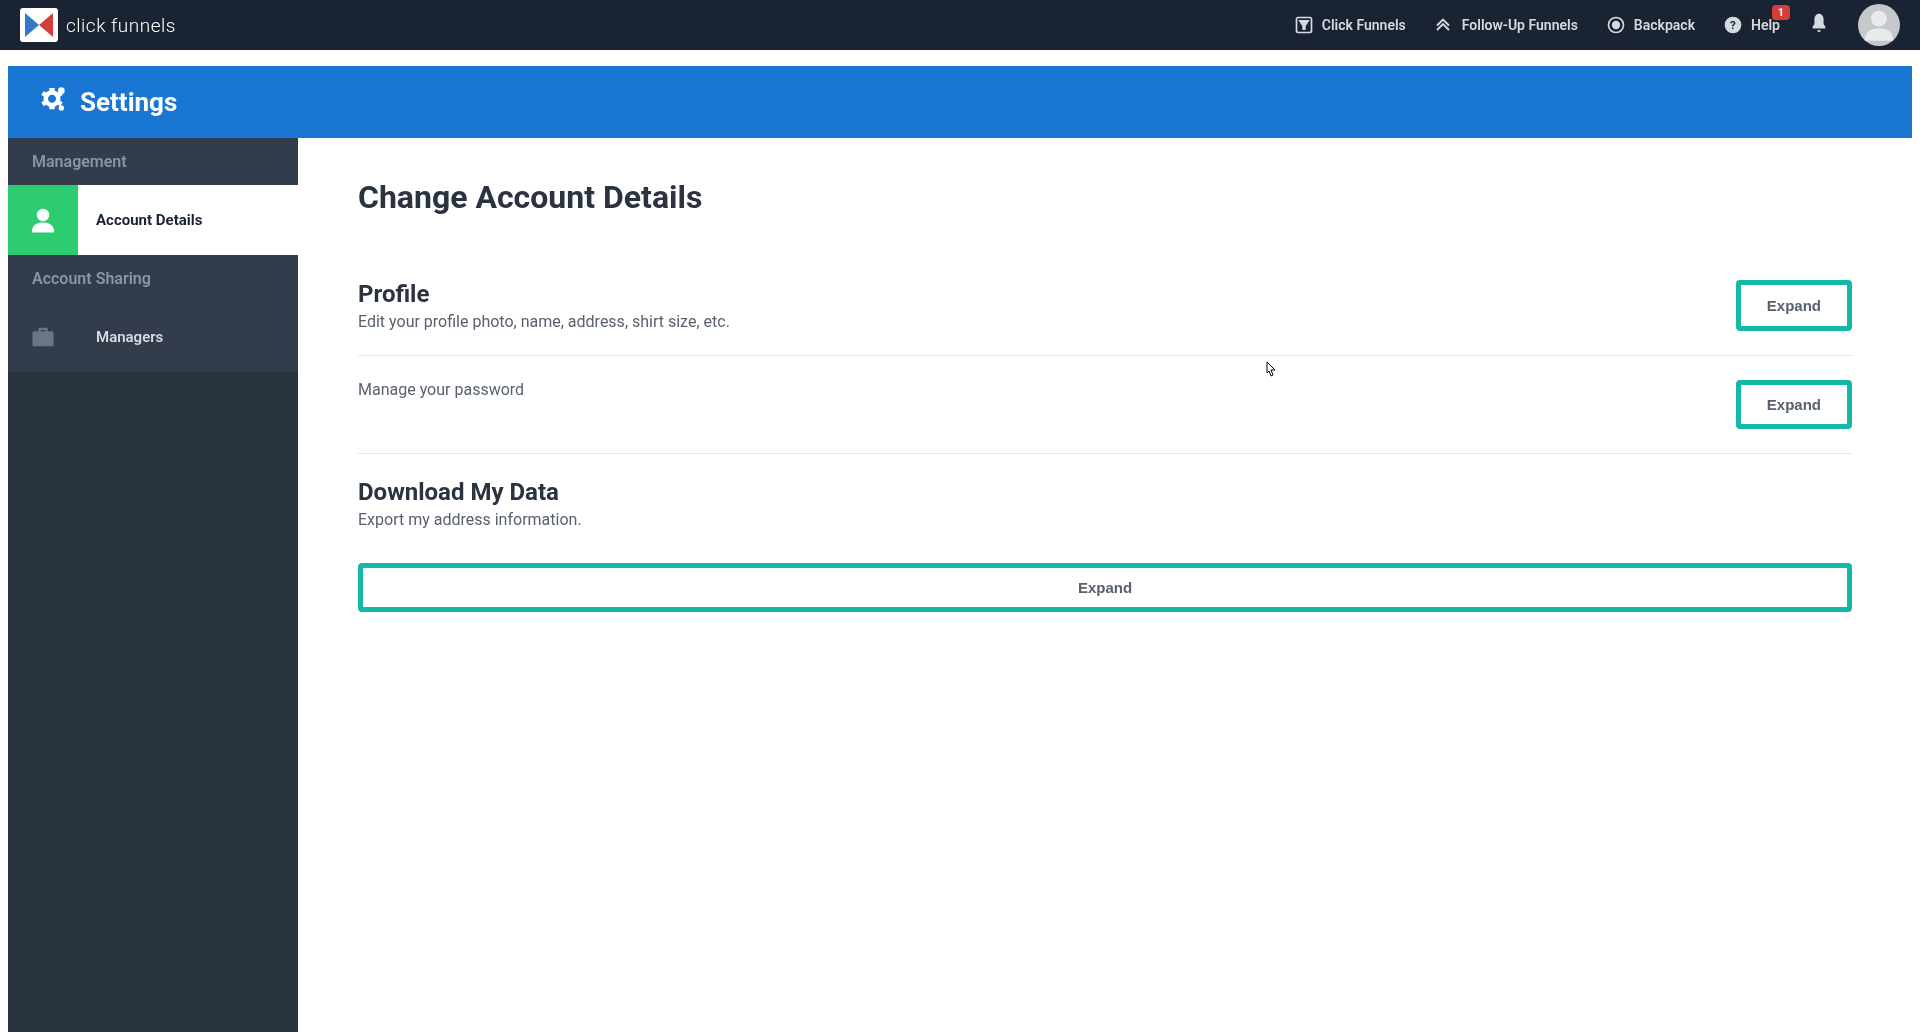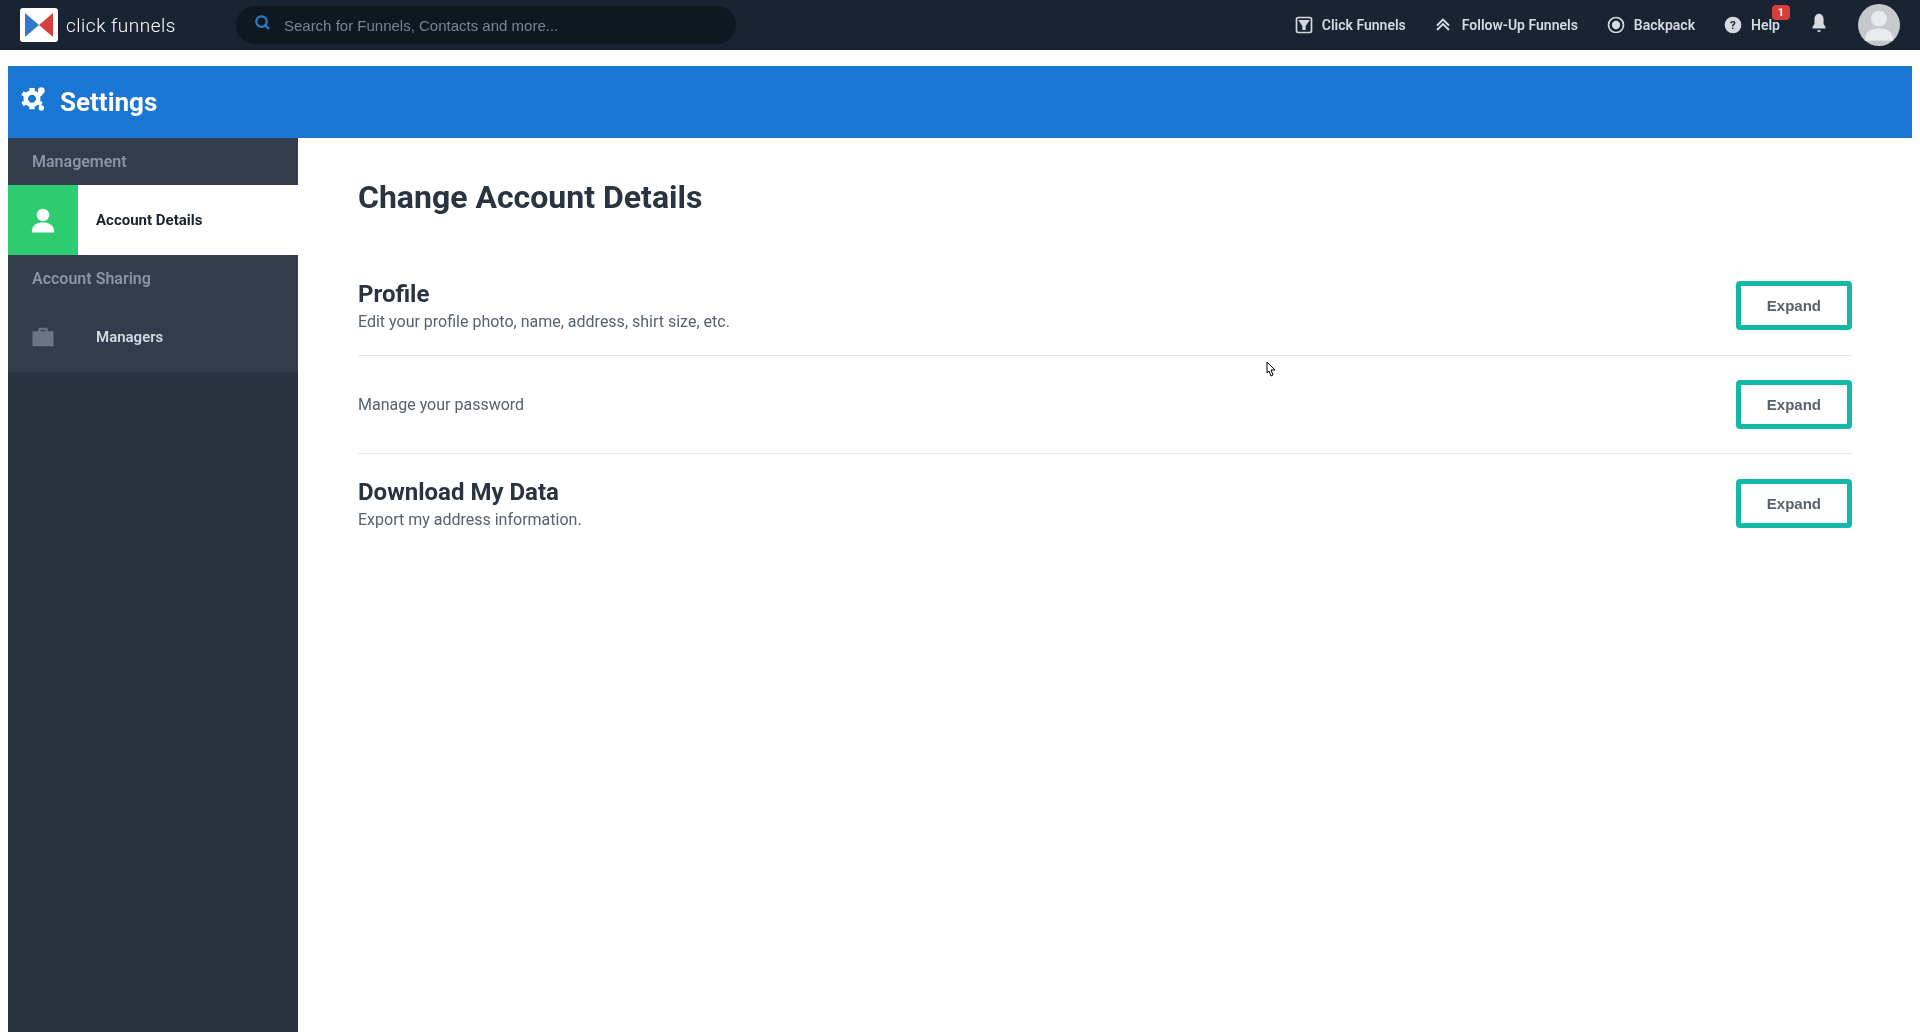--- a/index.html
+++ b/index.html
@@ -131,21 +131,21 @@
       cursor: pointer;
     }
     .avatar svg {
       fill: #e8eaec;
     }
     
     
     .settings-header {
       background: #1976d2;
       margin: 16px 8px 0 8px;
-      padding: 18px 8px;
+      padding: 18px 28px;
       display: flex;
       align-items: center;
       gap: 12px;
       color: #fff;
     }
     .settings-title {
       font-size: 26px;
       font-weight: 700;
     }
     
@@ -211,27 +211,27 @@
     }
     .page-title {
       font-size: 32px;
       font-weight: 700;
       color: #2a3340;
       margin-bottom: 40px;
     }
     .section-row {
       display: flex;
       justify-content: space-between;
-      align-items: center;
       padding: 24px 0;
       border-bottom: 1px solid #e6e8eb;
       gap: 34px;
     }
     .section-row:last-of-type {
       border-bottom: none;
+      flex-direction: column;
     }
     .section-info {
       flex: 1;
     }
     .section-title {
       font-size: 24px;
       font-weight: 700;
       color: #2a3340;
       margin-bottom: 4px;
     }
@@ -266,29 +266,20 @@
   <div class="logo">
     <div class="logo-icon">
       <div class="logo-icon-inner">
         <div class="half-blue"></div>
         <div class="half-red"></div>
       </div>
     </div>
     <span>click funnels</span>
   </div>
 
-  <div class="search-box">
-    <span class="search-icon">
-      <svg width="18" height="18" viewBox="0 0 24 24" fill="none" stroke="currentColor" stroke-width="3">
-        <circle cx="10" cy="10" r="7"></circle>
-        <line x1="20" y1="20" x2="15" y2="15"></line>
-      </svg>
-    </span>
-    <input class="search-input" type="text" placeholder="Search for Funnels, Contacts and more..." style="">
-  </div>
 
   <div class="topnav-right">
     <div class="topnav-link">
       <span class="nav-icon">
         <svg width="20" height="20" viewBox="0 0 24 24" fill="none" stroke="#d5dae0" stroke-width="2">
           <rect x="3" y="3" width="18" height="18" rx="2"></rect>
           <path d="M7 7 L17 7 L13 13 L13 17 L11 17 L11 13 Z" fill="#d5dae0"></path>
         </svg>
       </span>
       <span>Click Funnels</span>

